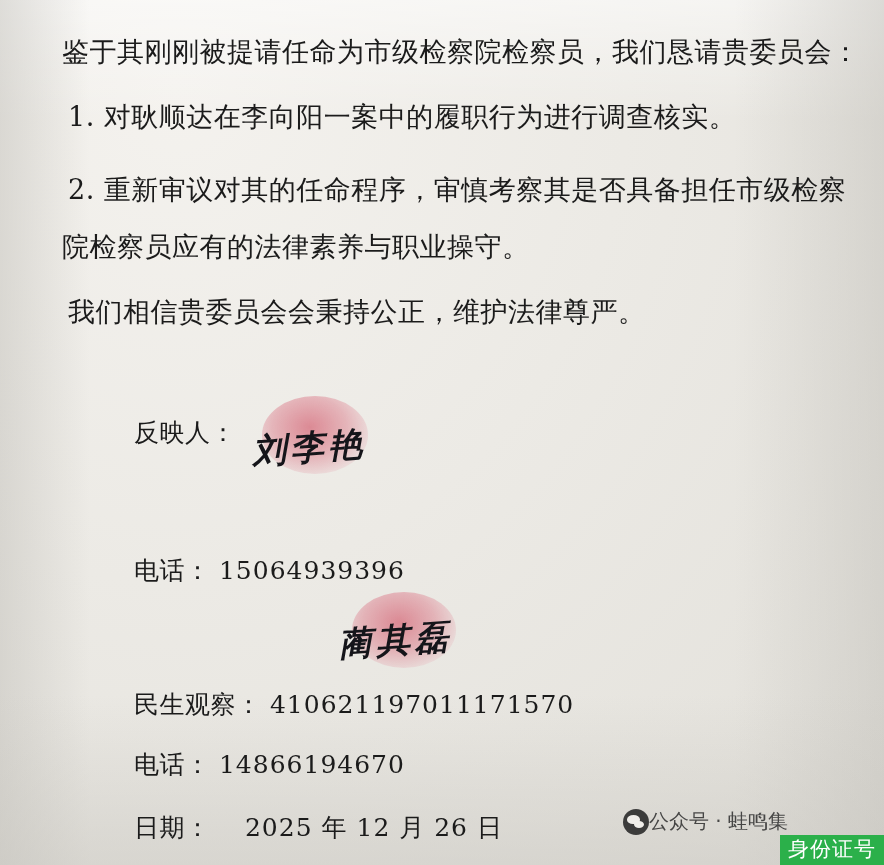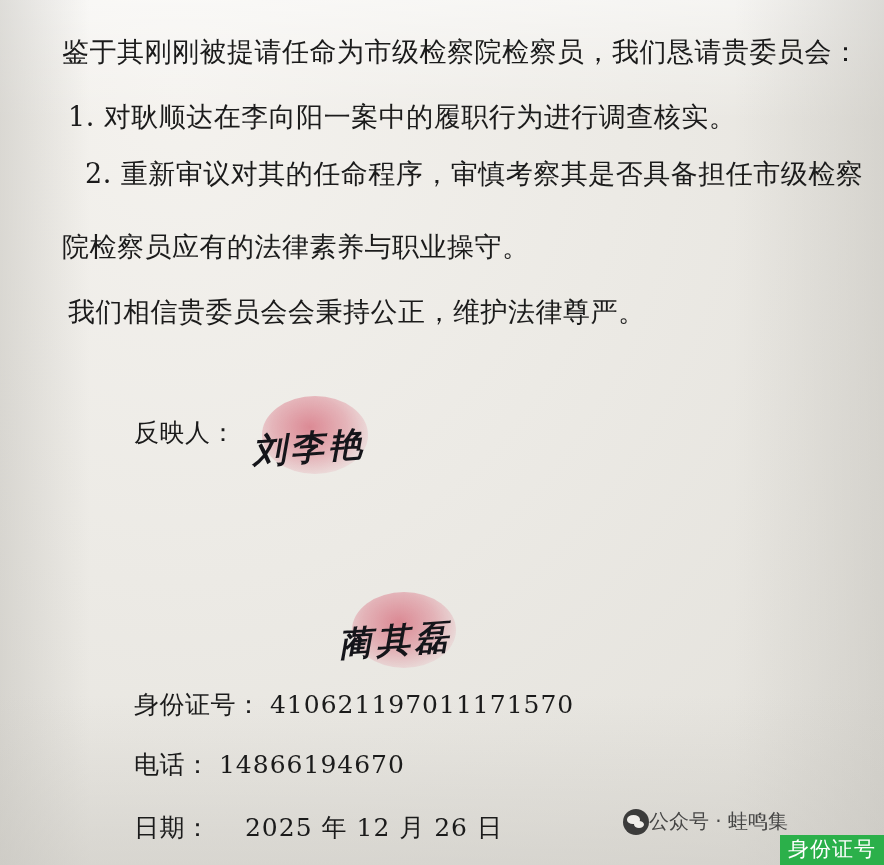--- a/index.html
+++ b/index.html
@@ -158,33 +158,37 @@
 
   <div class="shade shade-top"></div>
   <div class="shade shade-left"></div>
   <div class="shade shade-right"></div>
   <div class="shade shade-bottom"></div>
 
   <div class="doc-text p-line" style="top:38px;left:62px;">鉴于其刚刚被提请任命为市级检察院检察员，我们恳请贵委员会：</div>
 
   <div class="doc-text p-line indent" style="top:103px;text-align:center;">1. 对耿顺达在李向阳一案中的履职行为进行调查核实。</div>
 
-  <div class="doc-text p-line indent" style="top:160px;margin-left:17px;">2. 重新审议对其的任命程序，审慎考察其是否具备担任市级检察</div>
+  <div class="doc-text p-line indent" style="top:176px;">2. 重新审议对其的任命程序，审慎考察其是否具备担任市级检察</div>
 
   <div class="doc-text p-line indent" style="top:298px;">我们相信贵委员会会秉持公正，维护法律尊严。</div>
 
   <div class="doc-text p-line" style="top:233px;left:62px;">院检察员应有的法律素养与职业操守。</div>
 
   <div class="doc-text sig-line" style="top:420px;">反映人：</div>
 
 
+  <div class="doc-text sig-line" style="top:558px;">
+    <span class="sig-label">电话：</span>
+    <span class="sig-value">15064939396</span>
+  </div>
 
 
   <div class="doc-text sig-line" style="top:692px;">
-    <span class="sig-label">身份证号：</span>
+    <span class="sig-label">民生观察：</span>
     <span class="sig-value">410621197011171570</span>
   </div>
 
   <div class="doc-text sig-line" style="top:752px;">
     <span class="sig-label">电话：</span>
     <span class="sig-value">14866194670</span>
   </div>
 
   <div class="doc-text sig-line" style="top:815px;">
     <span class="sig-label">日期：</span>

